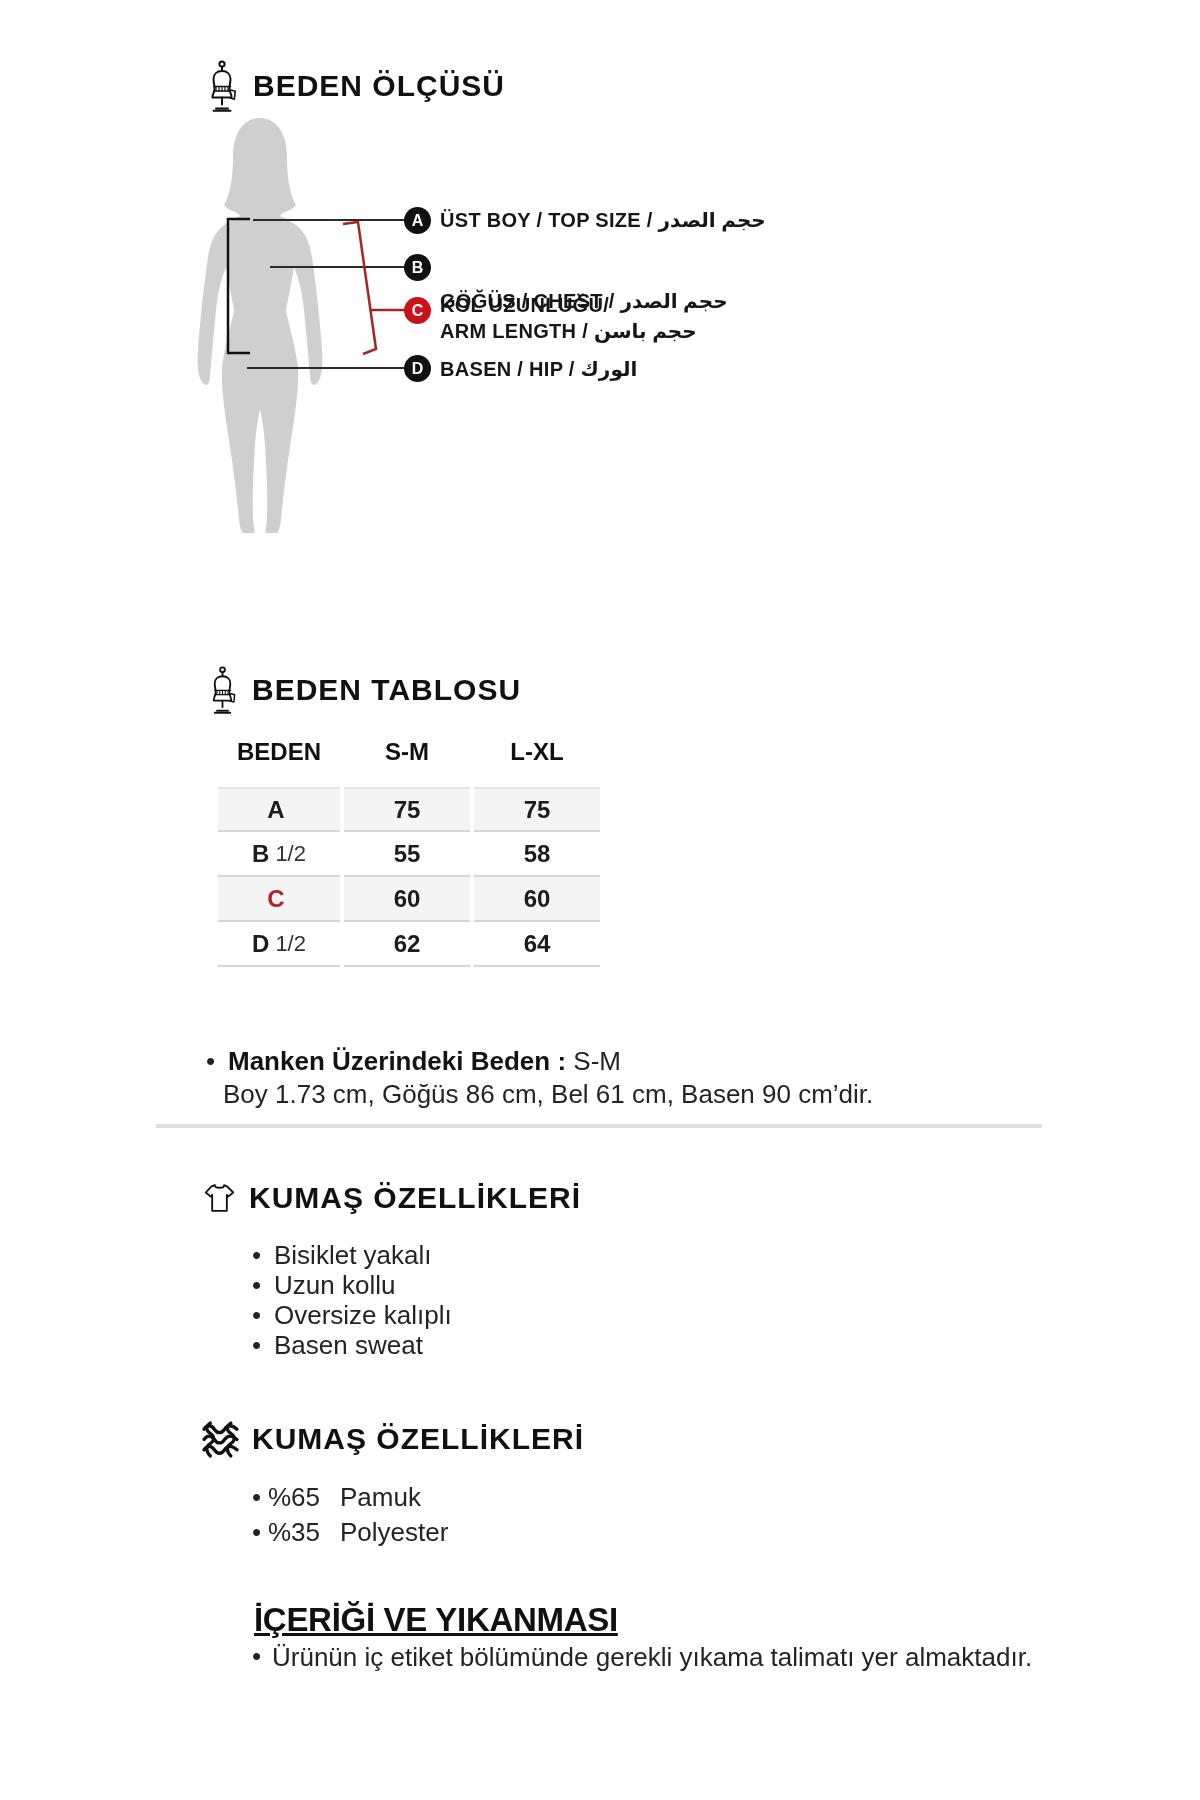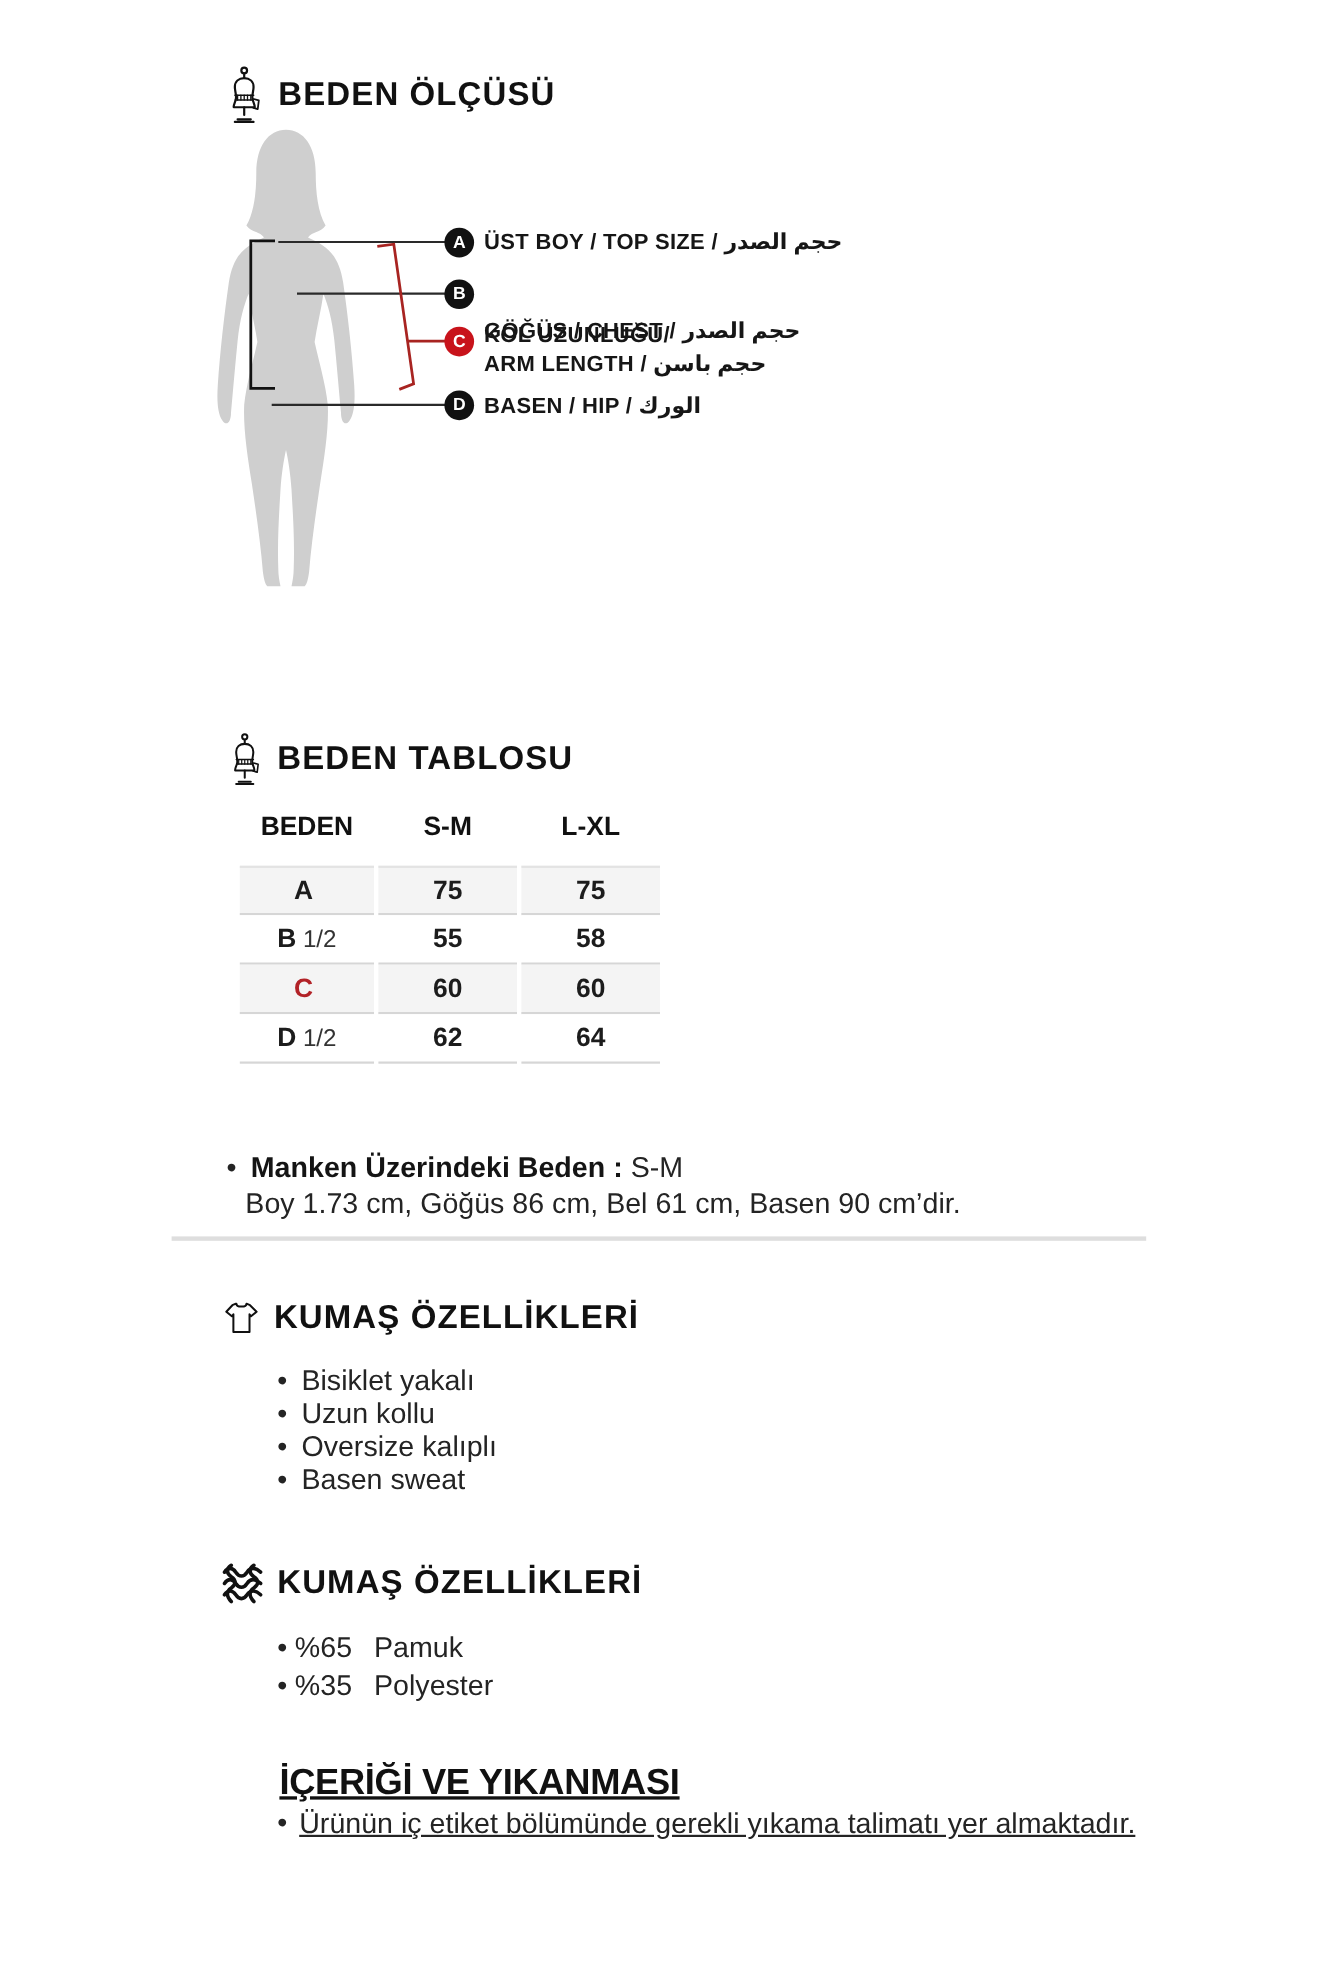--- a/index.html
+++ b/index.html
@@ -42,21 +42,21 @@
   
   .body-txt{font-size:26px;color:#242424;}
   .b{font-weight:700;color:#141414;}
   .bullet-row{display:flex;align-items:flex-start;}
   .bullet-row .dot{width:22px;flex:0 0 22px;}
   .feat-list .bullet-row{line-height:30px;}
   .fab-list .bullet-row{line-height:35px;}
   .fab-list .pct{display:inline-block;width:72px;}
   .divider{background:#dedede;height:4px;}
   .care-title{font-size:33px;font-weight:700;letter-spacing:-0.3px;color:#111;white-space:nowrap;}
-  .care-text{line-height:33px;width:790px;text-decoration:underline;}
+  .care-text{line-height:33px;width:790px;}
 </style>
 </head>
 <body>
 
 <div class="page">
 
   <div class="abs sec-head" style="left:204px;top:58px;height:56px;">
     <span class="icon">
       <svg width="36" height="54" viewBox="0 0 36 54" fill="none" stroke="#111" stroke-width="2" stroke-linecap="round" stroke-linejoin="round">
         <circle cx="18" cy="5" r="2.6"></circle>

